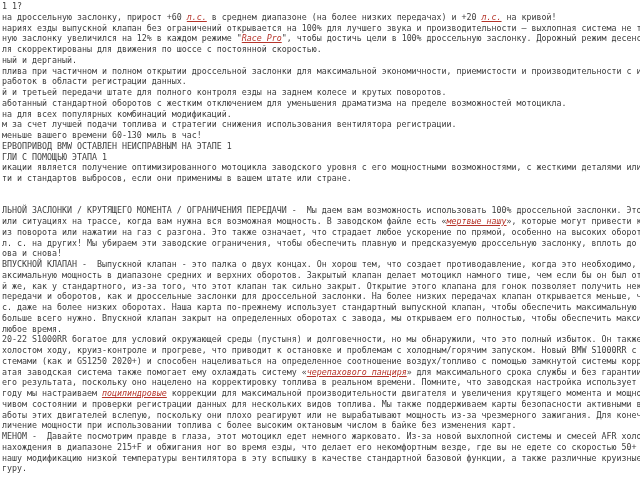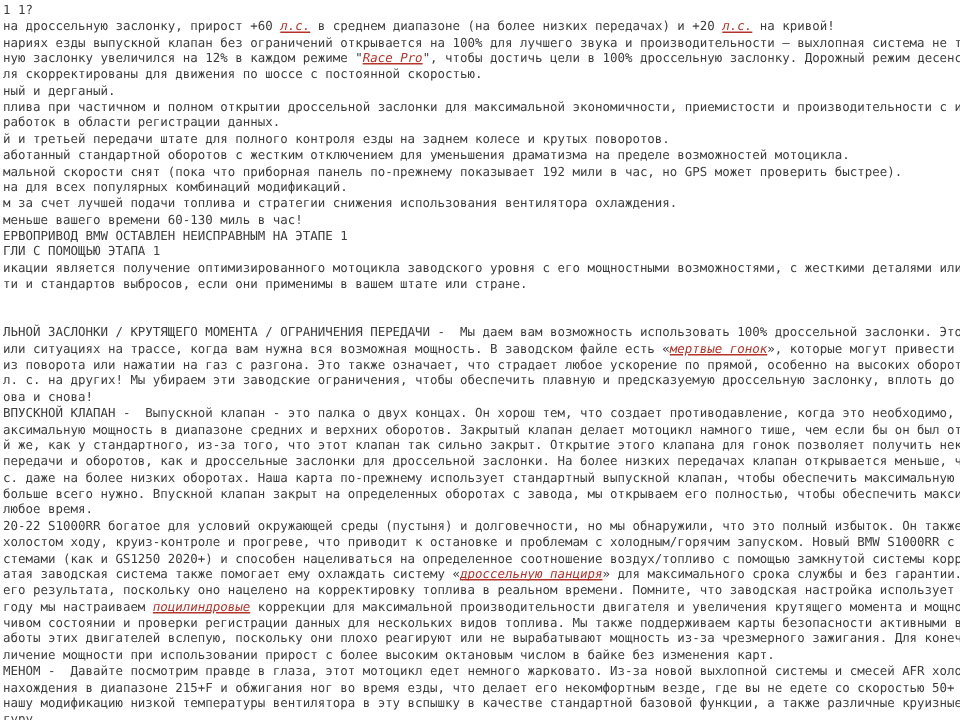--- a/index.html
+++ b/index.html
@@ -43,49 +43,48 @@
       <div class="line"><span>1 1?</span></div>
       <div class="line"><span>на дроссельную заслонку, прирост +60 </span><span class="red-link">л.с.</span><span> в среднем диапазоне (на более низких передачах) и +20 </span><span class="red-link">л.с.</span><span> на кривой!</span></div>
       <div class="line"><span>нариях езды выпускной клапан без ограничений открывается на 100% для лучшего звука и производительности — выхлопная система не требуется.</span></div>
       <div class="line"><span>ную заслонку увеличился на 12% в каждом режиме "</span><span class="red-link">Race Pro</span><span>", чтобы достичь цели в 100% дроссельную заслонку. Дорожный режим десенсибилизирован д</span></div>
       <div class="line"><span>ля скорректированы для движения по шоссе с постоянной скоростью.</span></div>
       <div class="line"><span>ный и дерганый.</span></div>
       <div class="line"><span>плива при частичном и полном открытии дроссельной заслонки для максимальной экономичности, приемистости и производительности с использованием</span></div>
       <div class="line"><span>работок в области регистрации данных.</span></div>
       <div class="line"><span>й и третьей передачи штате для полного контроля езды на заднем колесе и крутых поворотов.</span></div>
       <div class="line"><span>аботанный стандартной оборотов с жестким отключением для уменьшения драматизма на пределе возможностей мотоцикла.</span></div>
-      <div class="line"><span>мальной скорости снят (пока что приборная панель по-прежнему показывает 192 мили в час, но GPS может проверить быстрее).</span></div>
       <div class="line"><span>на для всех популярных комбинаций модификаций.</span></div>
-      <div class="line"><span>м за счет лучшей подачи топлива и стратегии снижения использования вентилятора охлаждения.</span></div>
+      <div class="line"><span>м за счет лучшей подачи топлива и стратегии снижения использования вентилятора регистрации.</span></div>
       <div class="line"><span>меньше вашего времени 60-130 миль в час!</span></div>
       <div class="line"><span>ЕРВОПРИВОД BMW ОСТАВЛЕН НЕИСПРАВНЫМ НА ЭТАПЕ 1</span></div>
       <div class="line"><span>ГЛИ С ПОМОЩЬЮ ЭТАПА 1</span></div>
       <div class="line"><span>икации является получение оптимизированного мотоцикла заводского уровня с его мощностными возможностями, с жесткими деталями или без них, при</span></div>
       <div class="line"><span>ти и стандартов выбросов, если они применимы в вашем штате или стране.</span></div>
       <div class="line"> </div>
       <div class="line"> </div>
       <div class="line"><span>ЛЬНОЙ ЗАСЛОНКИ / КРУТЯЩЕГО МОМЕНТА / ОГРАНИЧЕНИЯ ПЕРЕДАЧИ -  Мы даем вам возможность использовать 100% дроссельной заслонки. Это имеет перво</span></div>
-      <div class="line"><span>или ситуациях на трассе, когда вам нужна вся возможная мощность. В заводском файле есть «</span><span class="red-link">мертвые гонок</span><span>», которые могут привести к непредсказу</span></div>
+      <div class="line"><span>или ситуациях на трассе, когда вам нужна вся возможная мощность. В заводском файле есть «</span><span class="red-link">мертвые нашу</span><span>», которые могут привести к непредсказу</span></div>
       <div class="line"><span>из поворота или нажатии на газ с разгона. Это также означает, что страдает любое ускорение по прямой, особенно на высоких оборотах. Получите</span></div>
       <div class="line"><span>л. с. на других! Мы убираем эти заводские ограничения, чтобы обеспечить плавную и предсказуемую дроссельную заслонку, вплоть до красной черт</span></div>
       <div class="line"><span>ова и снова!</span></div>
       <div class="line"><span>ВПУСКНОЙ КЛАПАН -  Выпускной клапан - это палка о двух концах. Он хорош тем, что создает противодавление, когда это необходимо, но также меш</span></div>
       <div class="line"><span>аксимальную мощность в диапазоне средних и верхних оборотов. Закрытый клапан делает мотоцикл намного тише, чем если бы он был открыт, даже зв</span></div>
       <div class="line"><span>й же, как у стандартного, из-за того, что этот клапан так сильно закрыт. Открытие этого клапана для гонок позволяет получить некоторое увелич</span></div>
       <div class="line"><span>передачи и оборотов, как и дроссельные заслонки для дроссельной заслонки. На более низких передачах клапан открывается меньше, что снижает о</span></div>
       <div class="line"><span>с. даже на более низких оборотах. Наша карта по-прежнему использует стандартный выпускной клапан, чтобы обеспечить максимальную мощность, но</span></div>
       <div class="line"><span>больше всего нужно. Впускной клапан закрыт на определенных оборотах с завода, мы открываем его полностью, чтобы обеспечить максимальный пото</span></div>
       <div class="line"><span>любое время.</span></div>
       <div class="line"><span>20-22 S1000RR богатое для условий окружающей среды (пустыня) и долговечности, но мы обнаружили, что это полный избыток. Он также искусственн</span></div>
       <div class="line"><span>холостом ходу, круиз-контроле и прогреве, что приводит к остановке и проблемам с холодным/горячим запуском. Новый BMW S1000RR с завода осна</span></div>
       <div class="line"><span>стемами (как и GS1250 2020+) и способен нацеливаться на определенное соотношение воздух/топливо с помощью замкнутой системы коррекции от холо</span></div>
-      <div class="line"><span>атая заводская система также помогает ему охлаждать систему «</span><span class="red-link">дроссельную панциря</span><span>» для максимального срока службы и без гарантии. Однако топл</span></div>
+      <div class="line"><span>атая заводская система также помогает ему охлаждать систему «</span><span class="red-link">черепахового панциря</span><span>» для максимального срока службы и без гарантии. Однако топл</span></div>
       <div class="line"><span>его результата, поскольку оно нацелено на корректировку топлива в реальном времени. Помните, что заводская настройка использует замкнутый конт</span></div>
       <div class="line"><span>году мы настраиваем </span><span class="red-link">поцилиндровые</span><span> коррекции для максимальной производительности двигателя и увеличения крутящего момента и мощности с помощ</span></div>
       <div class="line"><span>чивом состоянии и проверки регистрации данных для нескольких видов топлива. Мы также поддерживаем карты безопасности активными в случае плох</span></div>
       <div class="line"><span>аботы этих двигателей вслепую, поскольку они плохо реагируют или не вырабатывают мощность из-за чрезмерного зажигания. Для конечного пользова</span></div>
-      <div class="line"><span>личение мощности при использовании прирост с более высоким октановым числом в байке без изменения карт.</span></div>
+      <div class="line"><span>личение мощности при использовании топлива с более высоким октановым числом в байке без изменения карт.</span></div>
       <div class="line"><span>МЕНОМ -  Давайте посмотрим правде в глаза, этот мотоцикл едет немного жарковато. Из-за новой выхлопной системы и смесей AFR холостого хода/кру</span></div>
       <div class="line"><span>нахождения в диапазоне 215+F и обжигания ног во время езды, что делает его некомфортным везде, где вы не едете со скоростью 50+ миль в час. Н</span></div>
       <div class="line"><span>нашу модификацию низкой температуры вентилятора в эту вспышку в качестве стандартной базовой функции, а также различные круизные карты, котор</span></div>
       <div class="line"><span>гуру.</span></div>
     </div>
 </div>
 
 </body></html>

